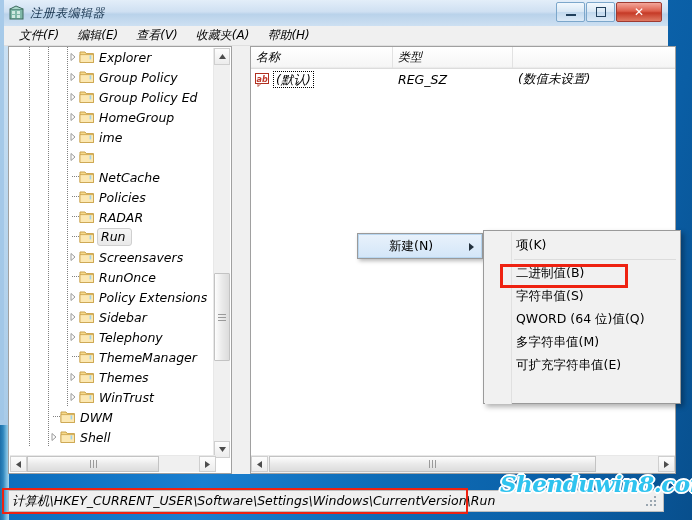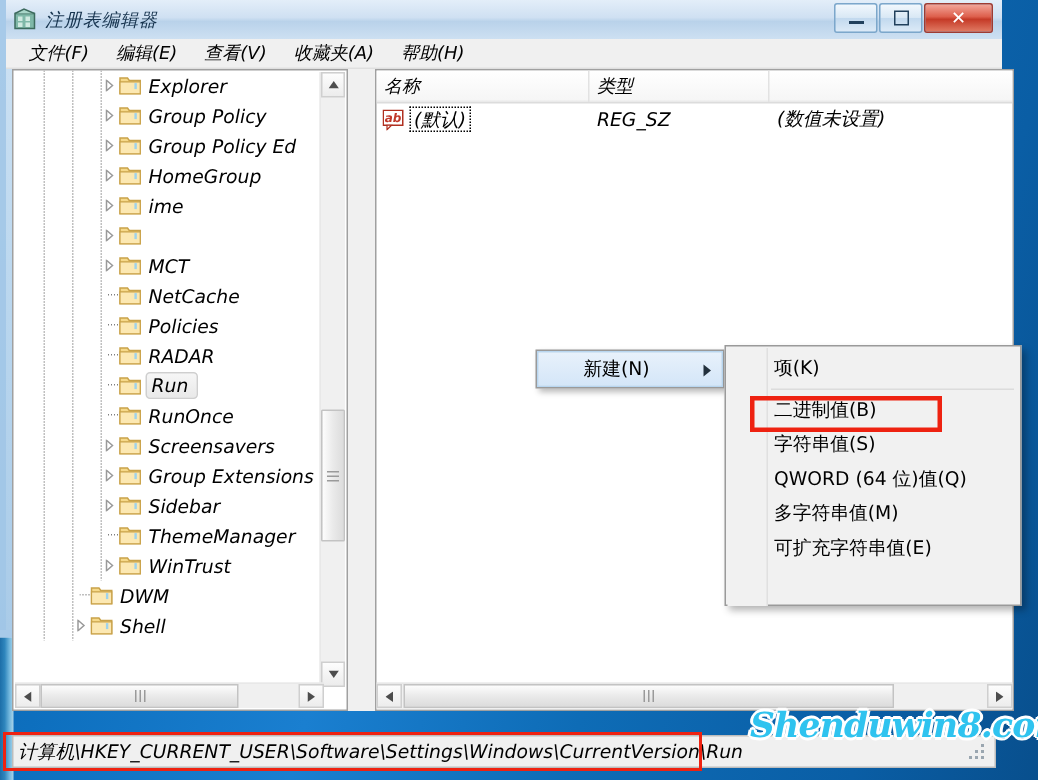--- a/index.html
+++ b/index.html
@@ -455,39 +455,20 @@
                 <path d="M1 4.6 L14.5 4.6 L14.5 12.5 L1 12.5 Z" fill="#fce8b2" stroke="#c9a24a" stroke-width="0.8"></path>
                 <rect x="10.6" y="5.4" width="1.6" height="4" fill="#9fd2ea"></rect>
               </svg>
             </span>
           </div>
           <div class="tnode">
             <span class="dots" style="left:20px"></span>
             <span class="dots" style="left:39px"></span>
             <span class="dots" style="left:58px"></span>
             <span style="display:inline-block;width:58px;flex:none"></span>
-            <span class="twisty">
-              <svg width="6" height="8" viewBox="0 0 6 8">
-                <polygon points="1,0.5 5,4 1,7.5" fill="none" stroke="#9a9a9a" stroke-width="1"></polygon>
-              </svg>
-            </span>
-            <span class="folder">
-              <svg width="16" height="14" viewBox="0 0 16 14">
-                <path d="M1 2 L6 2 L7.2 3.6 L14.5 3.6 L14.5 12.5 L1 12.5 Z" fill="#f6d98a" stroke="#c9a24a" stroke-width="1"></path>
-                <path d="M1 4.6 L14.5 4.6 L14.5 12.5 L1 12.5 Z" fill="#fce8b2" stroke="#c9a24a" stroke-width="0.8"></path>
-                <rect x="10.6" y="5.4" width="1.6" height="4" fill="#9fd2ea"></rect>
-              </svg>
-            </span>
-            <span class="tlabel">MCT</span>
-          </div>
-          <div class="tnode">
-            <span class="dots" style="left:20px"></span>
-            <span class="dots" style="left:39px"></span>
-            <span class="dots" style="left:58px"></span>
-            <span style="display:inline-block;width:58px;flex:none"></span>
             <span class="elbow"></span>
             <span class="folder">
               <svg width="16" height="14" viewBox="0 0 16 14">
                 <path d="M1 2 L6 2 L7.2 3.6 L14.5 3.6 L14.5 12.5 L1 12.5 Z" fill="#f6d98a" stroke="#c9a24a" stroke-width="1"></path>
                 <path d="M1 4.6 L14.5 4.6 L14.5 12.5 L1 12.5 Z" fill="#fce8b2" stroke="#c9a24a" stroke-width="0.8"></path>
                 <rect x="10.6" y="5.4" width="1.6" height="4" fill="#9fd2ea"></rect>
               </svg>
             </span>
             <span class="tlabel">NetCache</span>
           </div>
@@ -534,20 +515,39 @@
                 <rect x="10.6" y="5.4" width="1.6" height="4" fill="#9fd2ea"></rect>
               </svg>
             </span>
             <span class="tlabel">Run</span>
           </div>
           <div class="tnode">
             <span class="dots" style="left:20px"></span>
             <span class="dots" style="left:39px"></span>
             <span class="dots" style="left:58px"></span>
             <span style="display:inline-block;width:58px;flex:none"></span>
+            <span class="twisty">
+              <svg width="6" height="8" viewBox="0 0 6 8">
+                <polygon points="1,0.5 5,4 1,7.5" fill="none" stroke="#9a9a9a" stroke-width="1"></polygon>
+              </svg>
+            </span>
+            <span class="folder">
+              <svg width="16" height="14" viewBox="0 0 16 14">
+                <path d="M1 2 L6 2 L7.2 3.6 L14.5 3.6 L14.5 12.5 L1 12.5 Z" fill="#f6d98a" stroke="#c9a24a" stroke-width="1"></path>
+                <path d="M1 4.6 L14.5 4.6 L14.5 12.5 L1 12.5 Z" fill="#fce8b2" stroke="#c9a24a" stroke-width="0.8"></path>
+                <rect x="10.6" y="5.4" width="1.6" height="4" fill="#9fd2ea"></rect>
+              </svg>
+            </span>
+            <span class="tlabel">Screensavers</span>
+          </div>
+          <div class="tnode">
+            <span class="dots" style="left:20px"></span>
+            <span class="dots" style="left:39px"></span>
+            <span class="dots" style="left:58px"></span>
+            <span style="display:inline-block;width:58px;flex:none"></span>
             <span class="elbow"></span>
             <span class="folder">
               <svg width="16" height="14" viewBox="0 0 16 14">
                 <path d="M1 2 L6 2 L7.2 3.6 L14.5 3.6 L14.5 12.5 L1 12.5 Z" fill="#f6d98a" stroke="#c9a24a" stroke-width="1"></path>
                 <path d="M1 4.6 L14.5 4.6 L14.5 12.5 L1 12.5 Z" fill="#fce8b2" stroke="#c9a24a" stroke-width="0.8"></path>
                 <rect x="10.6" y="5.4" width="1.6" height="4" fill="#9fd2ea"></rect>
               </svg>
             </span>
             <span class="tlabel">RunOnce</span>
           </div>
@@ -561,40 +561,21 @@
                 <polygon points="1,0.5 5,4 1,7.5" fill="none" stroke="#9a9a9a" stroke-width="1"></polygon>
               </svg>
             </span>
             <span class="folder">
               <svg width="16" height="14" viewBox="0 0 16 14">
                 <path d="M1 2 L6 2 L7.2 3.6 L14.5 3.6 L14.5 12.5 L1 12.5 Z" fill="#f6d98a" stroke="#c9a24a" stroke-width="1"></path>
                 <path d="M1 4.6 L14.5 4.6 L14.5 12.5 L1 12.5 Z" fill="#fce8b2" stroke="#c9a24a" stroke-width="0.8"></path>
                 <rect x="10.6" y="5.4" width="1.6" height="4" fill="#9fd2ea"></rect>
               </svg>
             </span>
-            <span class="tlabel">Screensavers</span>
-          </div>
-          <div class="tnode">
-            <span class="dots" style="left:20px"></span>
-            <span class="dots" style="left:39px"></span>
-            <span class="dots" style="left:58px"></span>
-            <span style="display:inline-block;width:58px;flex:none"></span>
-            <span class="twisty">
-              <svg width="6" height="8" viewBox="0 0 6 8">
-                <polygon points="1,0.5 5,4 1,7.5" fill="none" stroke="#9a9a9a" stroke-width="1"></polygon>
-              </svg>
-            </span>
-            <span class="folder">
-              <svg width="16" height="14" viewBox="0 0 16 14">
-                <path d="M1 2 L6 2 L7.2 3.6 L14.5 3.6 L14.5 12.5 L1 12.5 Z" fill="#f6d98a" stroke="#c9a24a" stroke-width="1"></path>
-                <path d="M1 4.6 L14.5 4.6 L14.5 12.5 L1 12.5 Z" fill="#fce8b2" stroke="#c9a24a" stroke-width="0.8"></path>
-                <rect x="10.6" y="5.4" width="1.6" height="4" fill="#9fd2ea"></rect>
-              </svg>
-            </span>
-            <span class="tlabel">Group Extensions</span>
+            <span class="tlabel">Policy Extensions</span>
           </div>
           <div class="tnode">
             <span class="dots" style="left:20px"></span>
             <span class="dots" style="left:39px"></span>
             <span class="dots" style="left:58px"></span>
             <span style="display:inline-block;width:58px;flex:none"></span>
             <span class="twisty">
               <svg width="6" height="8" viewBox="0 0 6 8">
                 <polygon points="1,0.5 5,4 1,7.5" fill="none" stroke="#9a9a9a" stroke-width="1"></polygon>
               </svg>
@@ -606,29 +587,67 @@
                 <rect x="10.6" y="5.4" width="1.6" height="4" fill="#9fd2ea"></rect>
               </svg>
             </span>
             <span class="tlabel">Sidebar</span>
           </div>
           <div class="tnode">
             <span class="dots" style="left:20px"></span>
             <span class="dots" style="left:39px"></span>
             <span class="dots" style="left:58px"></span>
             <span style="display:inline-block;width:58px;flex:none"></span>
+            <span class="twisty">
+              <svg width="6" height="8" viewBox="0 0 6 8">
+                <polygon points="1,0.5 5,4 1,7.5" fill="none" stroke="#9a9a9a" stroke-width="1"></polygon>
+              </svg>
+            </span>
+            <span class="folder">
+              <svg width="16" height="14" viewBox="0 0 16 14">
+                <path d="M1 2 L6 2 L7.2 3.6 L14.5 3.6 L14.5 12.5 L1 12.5 Z" fill="#f6d98a" stroke="#c9a24a" stroke-width="1"></path>
+                <path d="M1 4.6 L14.5 4.6 L14.5 12.5 L1 12.5 Z" fill="#fce8b2" stroke="#c9a24a" stroke-width="0.8"></path>
+                <rect x="10.6" y="5.4" width="1.6" height="4" fill="#9fd2ea"></rect>
+              </svg>
+            </span>
+            <span class="tlabel">Telephony</span>
+          </div>
+          <div class="tnode">
+            <span class="dots" style="left:20px"></span>
+            <span class="dots" style="left:39px"></span>
+            <span class="dots" style="left:58px"></span>
+            <span style="display:inline-block;width:58px;flex:none"></span>
             <span class="elbow"></span>
             <span class="folder">
               <svg width="16" height="14" viewBox="0 0 16 14">
                 <path d="M1 2 L6 2 L7.2 3.6 L14.5 3.6 L14.5 12.5 L1 12.5 Z" fill="#f6d98a" stroke="#c9a24a" stroke-width="1"></path>
                 <path d="M1 4.6 L14.5 4.6 L14.5 12.5 L1 12.5 Z" fill="#fce8b2" stroke="#c9a24a" stroke-width="0.8"></path>
                 <rect x="10.6" y="5.4" width="1.6" height="4" fill="#9fd2ea"></rect>
               </svg>
             </span>
             <span class="tlabel">ThemeManager</span>
+          </div>
+          <div class="tnode">
+            <span class="dots" style="left:20px"></span>
+            <span class="dots" style="left:39px"></span>
+            <span class="dots" style="left:58px"></span>
+            <span style="display:inline-block;width:58px;flex:none"></span>
+            <span class="twisty">
+              <svg width="6" height="8" viewBox="0 0 6 8">
+                <polygon points="1,0.5 5,4 1,7.5" fill="none" stroke="#9a9a9a" stroke-width="1"></polygon>
+              </svg>
+            </span>
+            <span class="folder">
+              <svg width="16" height="14" viewBox="0 0 16 14">
+                <path d="M1 2 L6 2 L7.2 3.6 L14.5 3.6 L14.5 12.5 L1 12.5 Z" fill="#f6d98a" stroke="#c9a24a" stroke-width="1"></path>
+                <path d="M1 4.6 L14.5 4.6 L14.5 12.5 L1 12.5 Z" fill="#fce8b2" stroke="#c9a24a" stroke-width="0.8"></path>
+                <rect x="10.6" y="5.4" width="1.6" height="4" fill="#9fd2ea"></rect>
+              </svg>
+            </span>
+            <span class="tlabel">Themes</span>
           </div>
           <div class="tnode">
             <span class="dots" style="left:20px"></span>
             <span class="dots" style="left:39px"></span>
             <span class="dots" style="left:58px"></span>
             <span style="display:inline-block;width:58px;flex:none"></span>
             <span class="twisty">
               <svg width="6" height="8" viewBox="0 0 6 8">
                 <polygon points="1,0.5 5,4 1,7.5" fill="none" stroke="#9a9a9a" stroke-width="1"></polygon>
               </svg>

